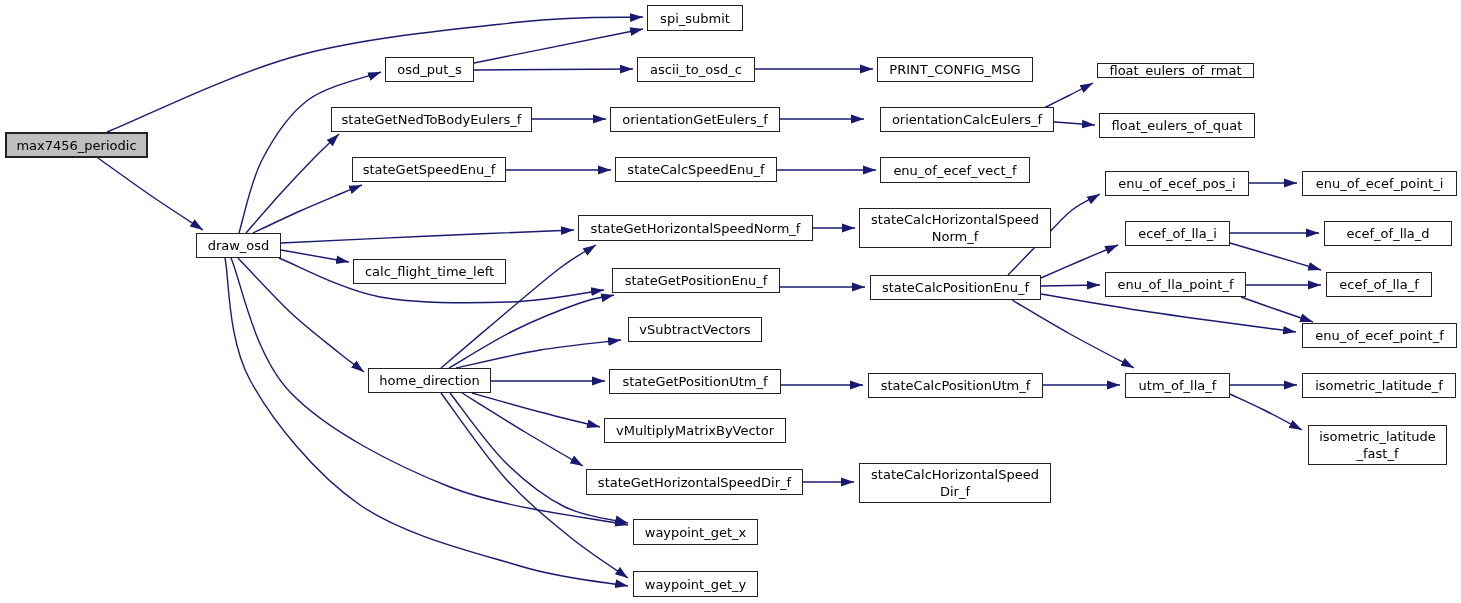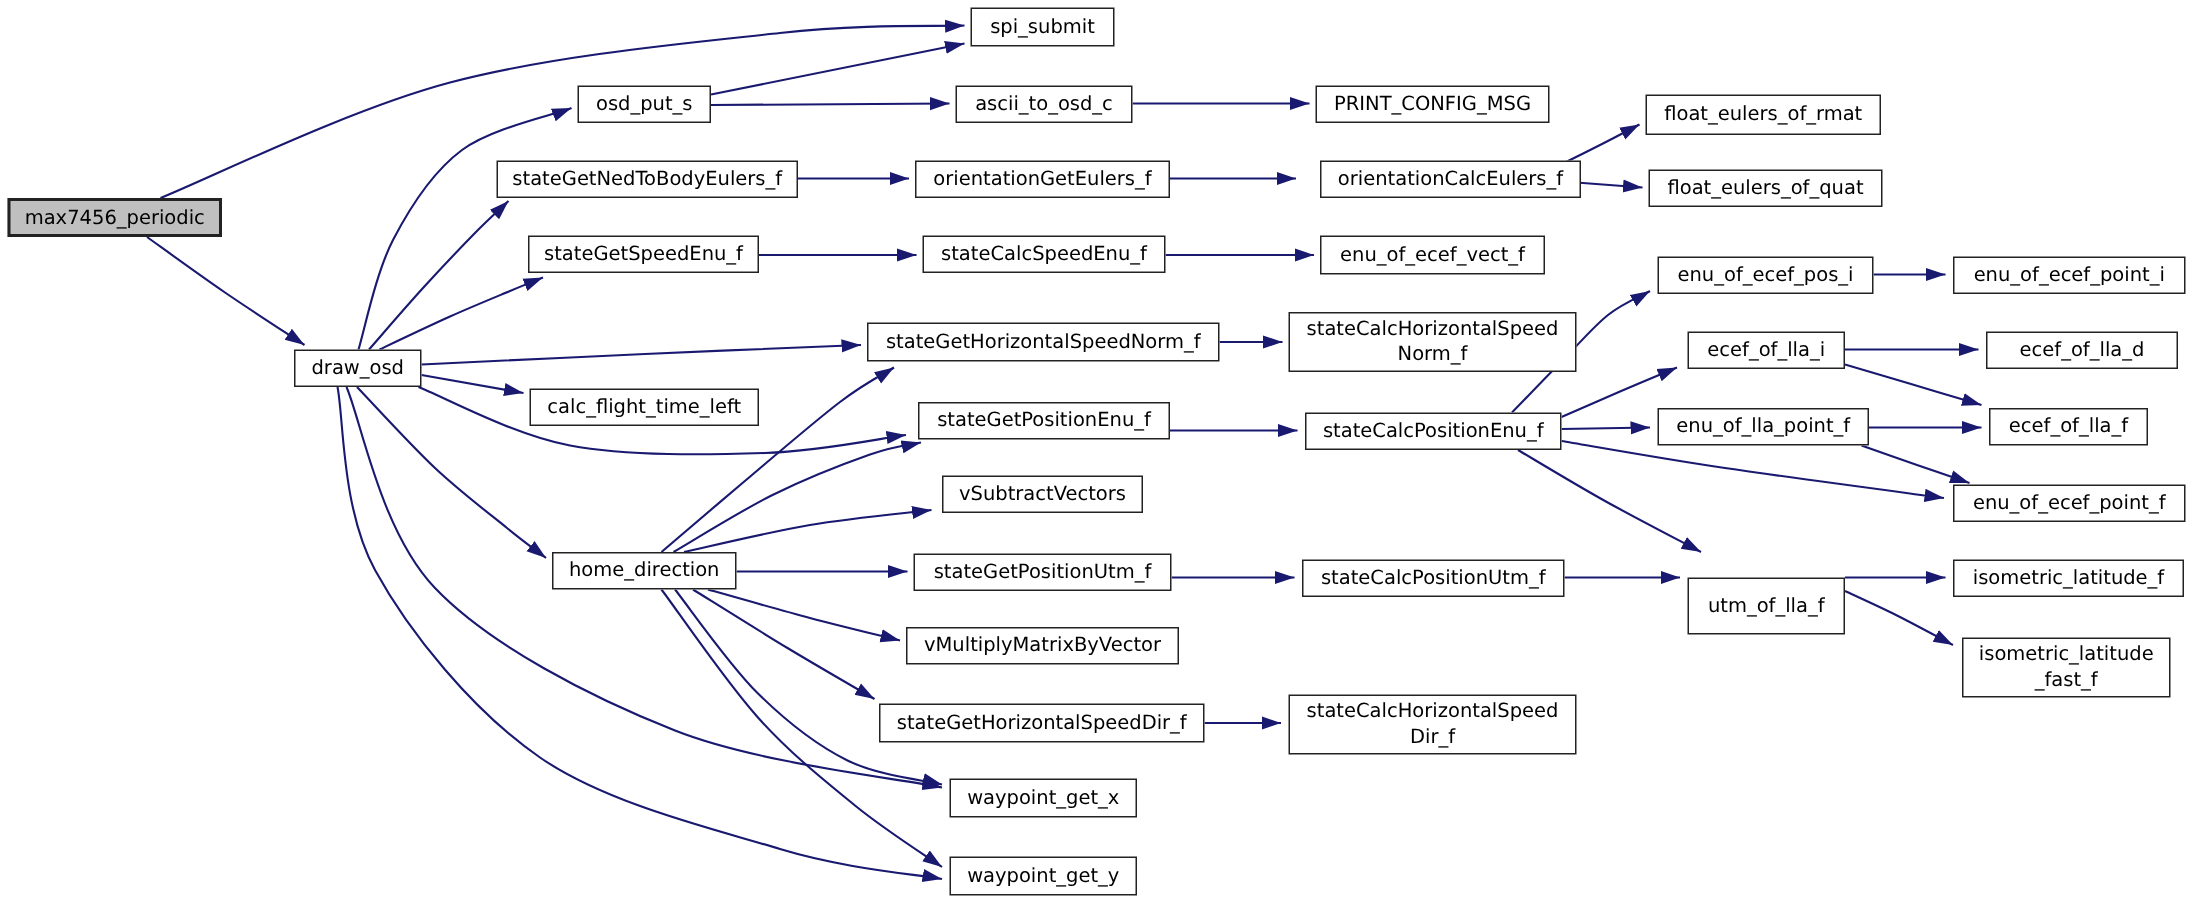--- a/index.html
+++ b/index.html
@@ -92,21 +92,21 @@
     </div>
     <div class="node" style="left: 331px; top: 107px; width: 201px; height: 25px; background: rgb(255, 255, 255); border-color: rgb(34, 34, 34); color: rgb(0, 0, 0);">
       <div class="line">stateGetNedToBodyEulers_f</div>
     </div>
     <div class="node" style="left: 610px; top: 107px; width: 170px; height: 25px; background: rgb(255, 255, 255); border-color: rgb(34, 34, 34); color: rgb(0, 0, 0);">
       <div class="line">orientationGetEulers_f</div>
     </div>
     <div class="node" style="left: 868px; top: 107px; width: 174px; height: 25px; background: rgb(255, 255, 255); border-color: rgb(34, 34, 34); color: rgb(0, 0, 0); margin-left: 12px;">
       <div class="line">orientationCalcEulers_f</div>
     </div>
-    <div class="node" style="left: 1097px; top: 63px; width: 157px; height: 27px; background: rgb(255, 255, 255); border-color: rgb(34, 34, 34); color: rgb(0, 0, 0);">
+    <div class="node" style="left: 1097px; top: 63px; width: 157px; height: 15px; background: rgb(255, 255, 255); border-color: rgb(34, 34, 34); color: rgb(0, 0, 0);">
       <div class="line">float_eulers_of_rmat</div>
     </div>
     <div class="node" style="left: 1099px; top: 113px; width: 156px; height: 25px; background: rgb(255, 255, 255); border-color: rgb(34, 34, 34); color: rgb(0, 0, 0);">
       <div class="line">float_eulers_of_quat</div>
     </div>
     <div class="node" style="left: 352px; top: 157px; width: 154px; height: 25px; background: rgb(255, 255, 255); border-color: rgb(34, 34, 34); color: rgb(0, 0, 0);">
       <div class="line">stateGetSpeedEnu_f</div>
     </div>
     <div class="node" style="left: 615px; top: 157px; width: 162px; height: 25px; background: rgb(255, 255, 255); border-color: rgb(34, 34, 34); color: rgb(0, 0, 0);">
       <div class="line">stateCalcSpeedEnu_f</div>
@@ -156,21 +156,21 @@
     </div>
     <div class="node" style="left: 368px; top: 368px; width: 123px; height: 25px; background: rgb(255, 255, 255); border-color: rgb(34, 34, 34); color: rgb(0, 0, 0);">
       <div class="line">home_direction</div>
     </div>
     <div class="node" style="left: 609px; top: 369px; width: 172px; height: 25px; background: rgb(255, 255, 255); border-color: rgb(34, 34, 34); color: rgb(0, 0, 0);">
       <div class="line">stateGetPositionUtm_f</div>
     </div>
     <div class="node" style="left: 868px; top: 373px; width: 175px; height: 25px; background: rgb(255, 255, 255); border-color: rgb(34, 34, 34); color: rgb(0, 0, 0);">
       <div class="line">stateCalcPositionUtm_f</div>
     </div>
-    <div class="node" style="left: 1125px; top: 385px; width: 105px; height: 38px; background: rgb(255, 255, 255); border-color: rgb(34, 34, 34); color: rgb(0, 0, 0);">
+    <div class="node" style="left: 1125px; top: 373px; width: 105px; height: 25px; background: rgb(255, 255, 255); border-color: rgb(34, 34, 34); color: rgb(0, 0, 0);">
       <div class="line">utm_of_lla_f</div>
     </div>
     <div class="node" style="left: 1302px; top: 373px; width: 154px; height: 25px; background: rgb(255, 255, 255); border-color: rgb(34, 34, 34); color: rgb(0, 0, 0);">
       <div class="line">isometric_latitude_f</div>
     </div>
     <div class="node" style="left: 604px; top: 418px; width: 182px; height: 25px; background: rgb(255, 255, 255); border-color: rgb(34, 34, 34); color: rgb(0, 0, 0);">
       <div class="line">vMultiplyMatrixByVector</div>
     </div>
     <div class="node" style="left: 1308px; top: 425px; width: 139px; height: 40px; background: rgb(255, 255, 255); border-color: rgb(34, 34, 34); color: rgb(0, 0, 0);">
       <div class="line">isometric_latitude</div>

